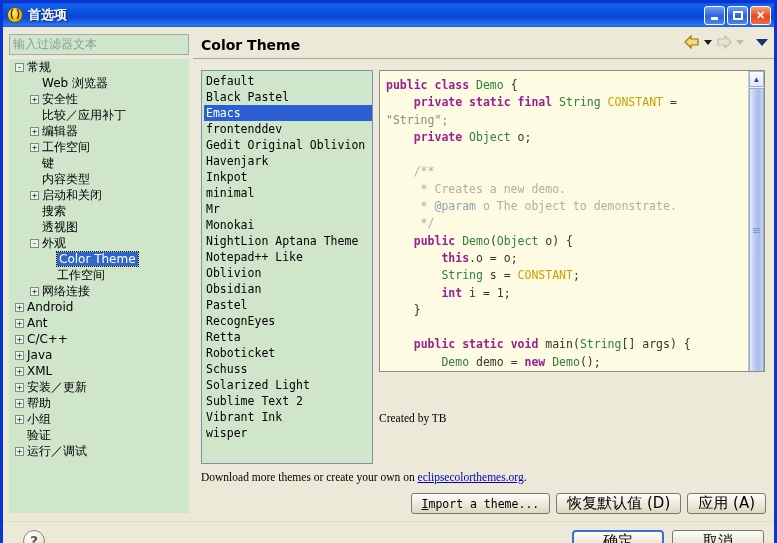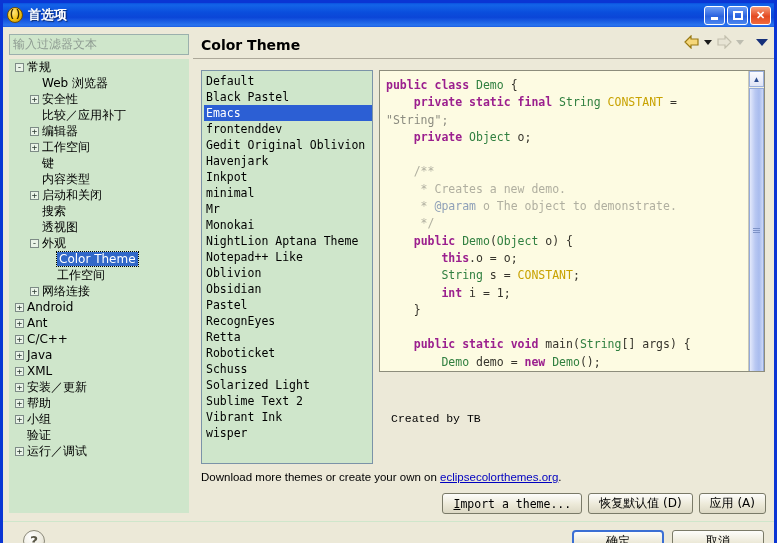--- a/index.html
+++ b/index.html
@@ -143,35 +143,35 @@
   .sthumb{
     position:absolute;left:0;top:17px;width:15px;height:286px;
     background:linear-gradient(90deg,#e3e9fb,#b9c8f2 40%,#a9bcee 70%,#ccd8f7);
     border:1px solid #93a9d8;box-sizing:border-box;
     display:flex;align-items:center;justify-content:center;
   }
   .grip{width:7px;height:6px;background:repeating-linear-gradient(180deg,#7e93c7 0 1px,transparent 1px 2px);}
 
   .createdby{
     position:absolute;left:186px;top:385px;
-    font-family:Liberation Mono, monospace;font-size:11.5px;color:#000;margin-left:12px;
+    font-family:Liberation Serif, serif;font-size:11.5px;color:#000;
   }
   .dlline{
     position:absolute;left:8px;top:444px;
-    font-family:Liberation Sans, sans-serif;font-size:11.5px;color:#000;
+    font-family:Liberation Serif, serif;font-size:11.5px;color:#000;
   }
   .dlline a{color:#0000c0;text-decoration:underline;}
 
   .btnrow{position:absolute;right:8px;top:466px;display:flex;gap:6px;}
   .btn{
     height:21px;min-width:66px;padding:0 10px;
     background:linear-gradient(180deg,#fdfdfb,#ece9d8 55%,#dcd8c4);
     border:1px solid #7a7a68;border-radius:3px;box-sizing:border-box;
     display:flex;align-items:center;justify-content:center;
-    font-size:12px;color:#000;
+    font-size:15px;color:#000;
     font-family:"DejaVu Sans", sans-serif;
   }
   .btn.mono{font-family:"DejaVu Sans Mono", monospace;font-size:11.5px;}
   .u{text-decoration:underline;}
 
   
   .bottombar{
     position:absolute;left:0;top:494px;width:771px;height:43px;background:#ece9d8;
     border-top:1px solid #cfe6cb;
   }

